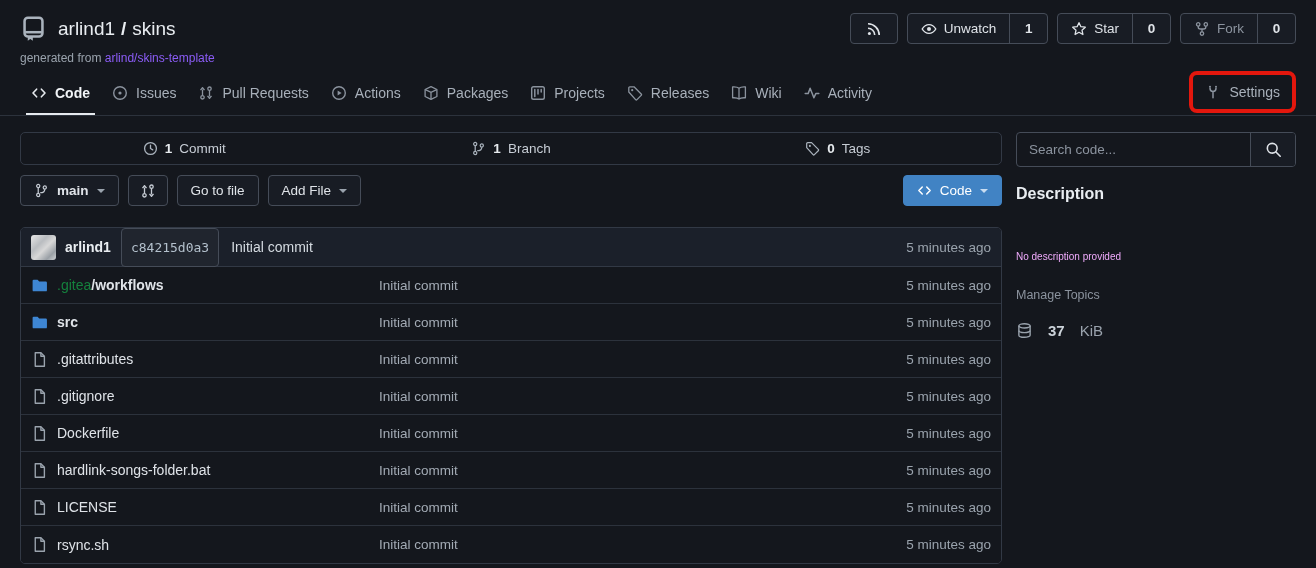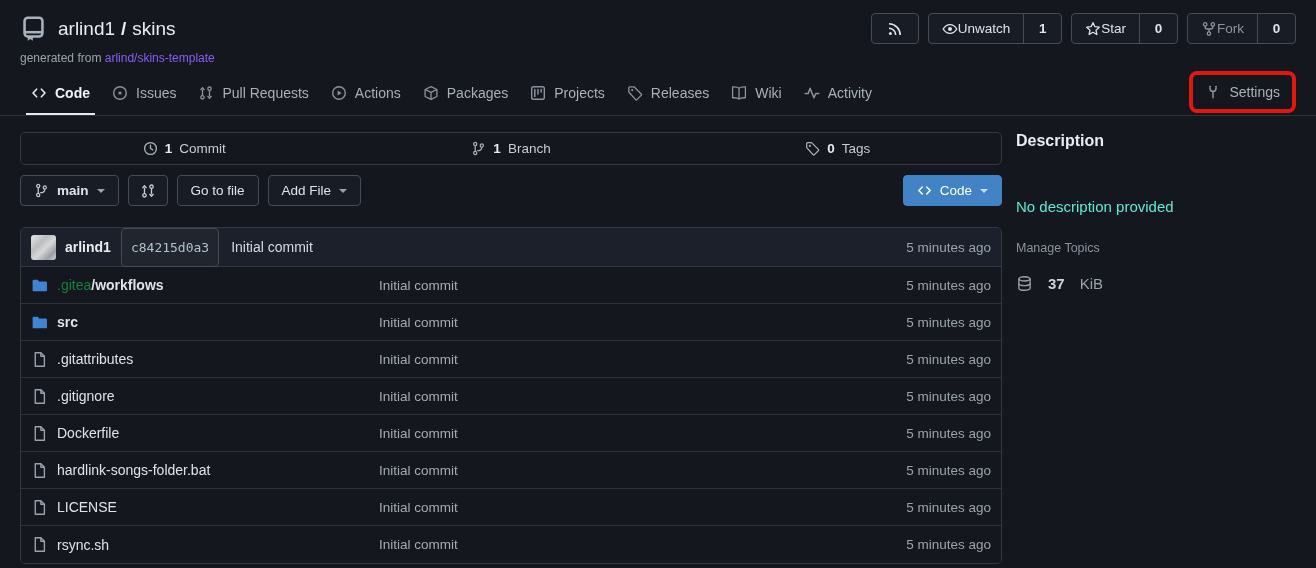--- a/index.html
+++ b/index.html
@@ -20,21 +20,21 @@
   .hrow1 { display:flex; align-items:center; }
   .repo-icon { color:#aab3bd; margin-right:11px; }
   .repo-title { font-size:19px; color:#e9edf1; display:flex; gap:6px; align-items:baseline; }
   .repo-title .owner { font-weight:400; }
   .repo-title .sep { font-weight:700; }
   .repo-title .repo { font-weight:400; }
   .spacer { flex:1; }
 
   .hdr-actions { display:flex; gap:9px; align-items:center; }
   .btn-group { display:flex; align-items:stretch; height:31px; background:#181c24; border:1px solid #454c58; border-radius:4px; overflow:hidden; }
-  .btn-seg { display:flex; align-items:center; gap:0; padding:0 13px; font-size:13.5px; color:#dfe3e8; cursor:pointer; }
+  .btn-seg { display:flex; align-items:center; gap:7px; padding:0 13px; font-size:13.5px; color:#dfe3e8; cursor:pointer; }
   .btn-seg.count { border-left:1px solid #454c58; min-width:38px; justify-content:center; font-weight:600; }
   .btn-seg.muted { color:#8b939e; }
   .icon-btn { width:46px; justify-content:center; padding:0; }
 
   .hrow2 { margin-top:7px; font-size:12px; color:#9aa3ad; }
   .hrow2 a { color:#8b5cf6; text-decoration:none; }
 
   
   .nav-tabs { display:flex; align-items:center; padding:0 20px; margin-top:8px; border-bottom:1px solid #2c323c; position:relative; }
   .tab { display:flex; align-items:center; gap:8px; padding:11px 11px 13px 11px; font-size:14px; color:#a8b0ba; cursor:pointer; position:relative; }
@@ -85,21 +85,21 @@
   .cell-msg { flex:1; color:#a3abb5; font-size:13.5px; overflow:hidden; white-space:nowrap; cursor:pointer; }
   .cell-time { flex:0 0 150px; text-align:right; color:#9aa3ad; font-size:13.5px; }
 
   
   .sidebar { flex:0 0 280px; }
   .search-group { display:flex; align-items:stretch; height:35px; border:1px solid #454c58; border-radius:4px; overflow:hidden; margin-bottom:18px; background:#14171d; }
   .search-group input { flex:1; min-width:0; background:transparent; border:none; outline:none; color:#dfe3e8; font-size:13.5px; padding:0 12px; font-family:"Liberation Sans",sans-serif; }
   .search-group input::placeholder { color:#8b939e; }
   .search-btn { flex:0 0 45px; display:flex; align-items:center; justify-content:center; border-left:1px solid #454c58; background:#181c24; color:#dfe3e8; cursor:pointer; }
   .desc-title { font-size:16px; font-weight:700; color:#e9edf1; margin-bottom:11px; }
-  .desc-empty { font-size:15px; color:#5eead4; margin-bottom:26px;margin-top:48px; }
+  .desc-empty { font-size:10px; color:#f0abfc; margin-bottom:26px;margin-top:48px; }
   .manage-topics { font-size:12.5px; color:#8b939e; margin-bottom:20px; cursor:pointer; }
   .repo-size { display:flex; align-items:flex-start; gap:15px; color:#9aa3ad; font-size:15px; }
   .repo-size .num { font-weight:700; color:#ccd3da; }
 </style>
 </head>
 <body>
 
 <svg width="0" height="0" style="position:absolute" aria-hidden="true">
   <defs>
     <symbol id="i-repo" viewBox="0 0 16 16">
@@ -464,20 +464,28 @@
               </svg>
             <span class="fname"><span>rsync.sh</span></span>
           </div>
           <span class="cell-msg">Initial commit</span>
           <span class="cell-time">5 minutes ago</span>
         </div>
       </div>
     </div>
 
     <div class="sidebar">
+      <div class="search-group">
+        <input type="text" placeholder="Search code..." style="">
+        <div class="search-btn">
+          <svg class="ico" width="17" height="17">
+              <use href="#i-search"></use>
+            </svg>
+        </div>
+      </div>
       <div class="desc-title">Description</div>
       <div class="desc-empty">No description provided</div>
       <div class="manage-topics">Manage Topics</div>
       <div class="repo-size">
         <svg class="ico" width="17" height="17">
             <use href="#i-db"></use>
           </svg>
         <span class="num">37</span>
         <span>KiB</span>
       </div>

